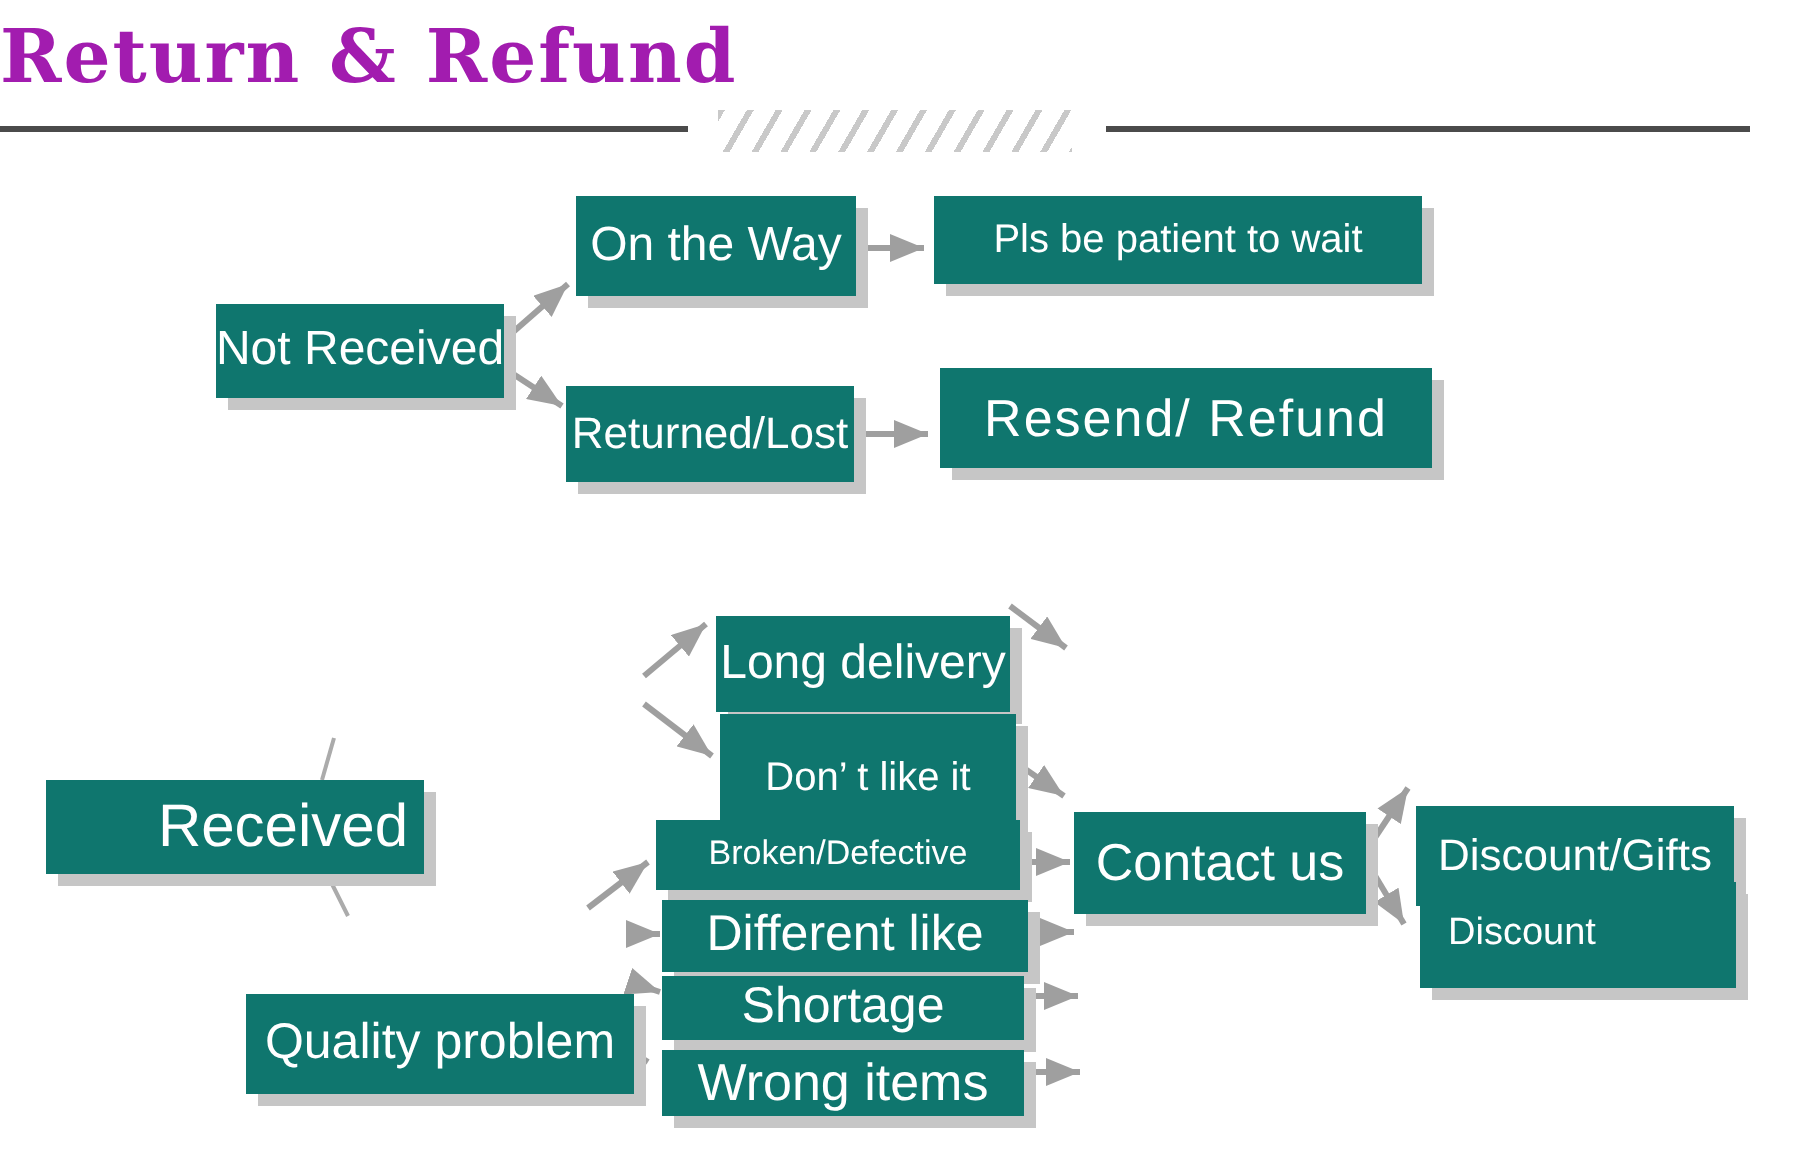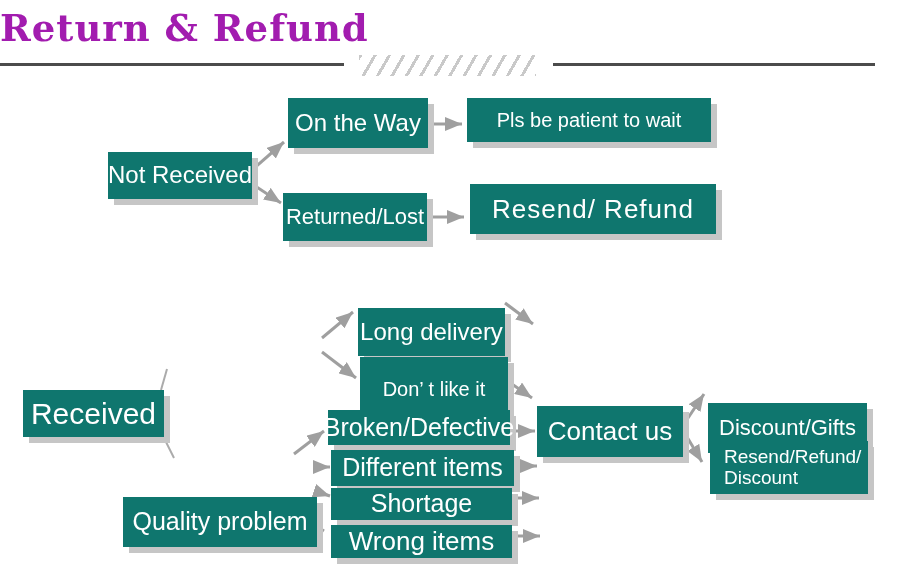--- a/index.html
+++ b/index.html
@@ -31,26 +31,26 @@
     background:#0f766e;color:#ffffff;
     display:flex;align-items:center;justify-content:center;
     box-shadow:6px 6px 0 #c6c6c6;
     white-space:pre;line-height:1.1;
   }
   #n-not-received          {left:108px;top:152px;width:144px;height:47px;font-size:24px;align-items:center;}
   #n-on-the-way            {left:288px;top:98px; width:140px;height:50px;font-size:24px;}
   #n-pls-be-patient        {left:467px;top:98px; width:244px;height:44px;font-size:20px;}
   #n-returned-lost         {left:283px;top:193px;width:144px;height:48px;font-size:22px;}
   #n-resend-refund         {left:470px;top:184px;width:246px;height:50px;font-size:26px;letter-spacing:1px;}
-  #n-received              {left:23px; top:390px;width:141px;height:47px;font-size:30px;}
+  #n-received              {left:23px; top:390px;width:141px;height:47px;font-size:30px;padding-left:48px;}
   #n-not-quality-problem   {left:123px;top:322px;width:199px;height:49px;font-size:22px;}
   #n-long-delivery         {left:358px;top:280px;width:147px;height:48px;font-size:24px;margin-top:28px;}
   #n-dont-like-it          {left:360px;top:357px;width:148px;height:63px;font-size:20px;}
   #n-quality-problem       {left:123px;top:457px;width:194px;height:50px;font-size:25px;margin-top:40px;}
-  #n-broken-defective      {left:328px;top:410px;width:182px;height:35px;font-size:25px;}
+  #n-broken-defective      {left:328px;top:410px;width:182px;height:35px;font-size:17px;}
   #n-different-color       {left:331px;top:450px;width:183px;height:36px;font-size:25px;}
   #n-shortage              {left:331px;top:488px;width:181px;height:32px;font-size:25px;}
   #n-wrong-items           {left:331px;top:525px;width:181px;height:33px;font-size:26px;}
   #n-contact-us            {left:537px;top:406px;width:146px;height:51px;font-size:26px;}
   #n-discount-gifts        {left:708px;top:359px;width:159px;height:50px;font-size:22px;margin-top:44px;}
   #n-resend-refund-discount{left:710px;top:441px;width:158px;height:53px;font-size:19px;
                             flex-direction:column;align-items:flex-start;
                             justify-content:center;padding-left:14px;box-sizing:border-box;}
   
   #connectors{position:absolute;left:0;top:0;width:900px;height:578px;pointer-events:none;}
@@ -119,32 +119,31 @@
   <div class="node" id="n-dont-like-it">
     <span>Don’ t like it</span>
   </div>
   <div class="node" id="n-quality-problem">
     <span>Quality problem</span>
   </div>
   <div class="node" id="n-broken-defective">
     <span>Broken/Defective</span>
   </div>
   <div class="node" id="n-different-color">
-    <span>Different items</span>
+    <span>Different like</span>
   </div>
   <div class="node" id="n-shortage">
     <span>Shortage</span>
   </div>
   <div class="node" id="n-contact-us">
     <span>Contact us</span>
   </div>
   <div class="node" id="n-wrong-items">
     <span>Wrong items</span>
   </div>
   <div class="node" id="n-discount-gifts">
     <span>Discount/Gifts</span>
   </div>
   <div class="node" id="n-resend-refund-discount">
-    <span>Resend/Refund/</span>
     <span>Discount</span>
   </div>
 
 </div>
 
 </body></html>

